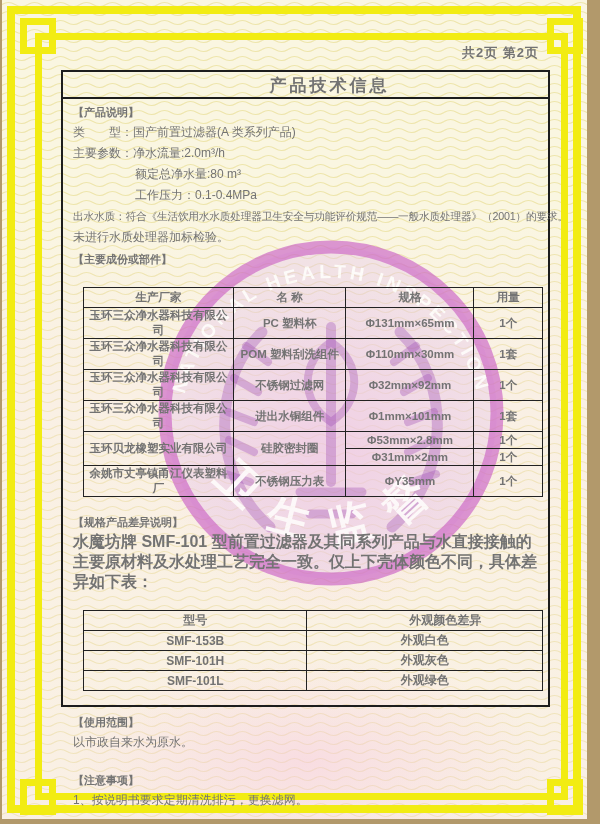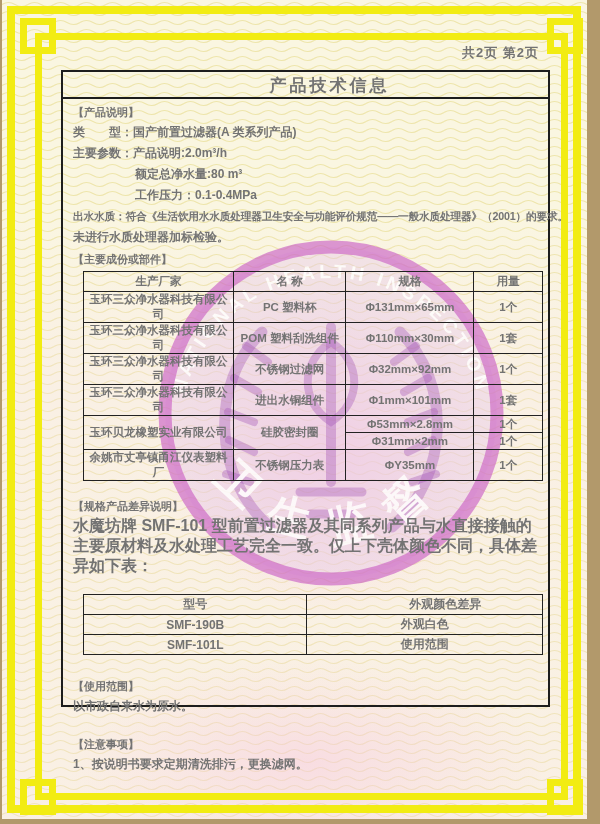--- a/index.html
+++ b/index.html
@@ -42,21 +42,21 @@
     border:2px solid #1d1d1d;box-sizing:border-box;
     display:flex;align-items:flex-end;justify-content:center;padding-left:48px;
   }
   .titlebox span{font-size:17px;font-weight:700;letter-spacing:3px;}
   .mainbox{
     position:absolute;left:55px;top:97px;width:489px;height:610px;
     border:2px solid #1d1d1d;box-sizing:border-box;
     padding:4px 10px 0 10px;
   }
   .h{font-size:11px;font-weight:700;line-height:19px;}
-  .ln{font-size:12px;font-weight:700;line-height:21px;white-space:nowrap;}
+  .ln{font-size:12px;font-weight:400;line-height:21px;white-space:nowrap;}
   .ind{margin-left:62px;}
   .fit{font-size:10.7px;letter-spacing:-0.2px;}
   .para{font-size:16px;font-weight:700;line-height:20px;}
   table{border-collapse:collapse;table-layout:fixed;width:460px;margin-left:10px;}
   td,th{
     border:1.4px solid #222;text-align:center;vertical-align:middle;
     font-size:11.5px;font-weight:700;padding:0 2px;height:16px;overflow:hidden;
   }
   .t1 .c1{width:33%;} .t1 .c2{width:24.5%;} .t1 .c3{width:28%;} .t1 .c4{width:14.5%;}
   .t1 th{height:19px;}
@@ -115,28 +115,28 @@
     <div class="pageinfo">共2页  第2页</div>
 
     <div class="titlebox">
       <span>产品技术信息</span>
     </div>
 
     <div class="mainbox">
 
       <div class="h">【产品说明】</div>
       <div class="ln">类　　型：国产前置过滤器(A 类系列产品)</div>
-      <div class="ln">主要参数：产品说明:2.0m³/h</div>
+      <div class="ln">主要参数：净水流量:2.0m³/h</div>
       <div class="ln ind">额定总净水量:80 m³</div>
       <div class="ln ind">工作压力：0.1-0.4MPa</div>
       <div class="ln fit">出水水质：符合《生活饮用水水质处理器卫生安全与功能评价规范——一般水质处理器》（2001）的要求。</div>
       <div class="ln">未进行水质处理器加标检验。</div>
 
       <div class="h" style="margin-top:2px">【主要成份或部件】</div>
-      <table class="t1" style="margin-top:2px">
+      <table class="t1" style="margin-top:18px">
         <tbody>
             <tr>
           <th class="c1">生产厂家</th>
           <th class="c2">名  称</th>
           <th class="c3">规格</th>
           <th class="c4">用量</th>
         </tr>
         <tr>
           <td>玉环三众净水器科技有限公司</td>
           <td>PC 塑料杯</td>
@@ -182,26 +182,30 @@
 
       <div class="h" style="margin-top:16px">【规格产品差异说明】</div>
       <div class="para">水魔坊牌 SMF-101 型前置过滤器及其同系列产品与水直接接触的主要原材料及水处理工艺完全一致。仅上下壳体颜色不同，具体差异如下表：</div>
       <table class="t2" style="margin-top:18px">
         <tbody>
             <tr>
           <td class="c1">型号</td>
           <td class="c2">外观颜色差异</td>
         </tr>
         <tr>
-          <td>SMF-190B</td>
+          <td>SMF-153B</td>
           <td>外观白色</td>
         </tr>
         <tr>
+          <td>SMF-101H</td>
+          <td>外观灰色</td>
+        </tr>
+        <tr>
           <td>SMF-101L</td>
-          <td>使用范围</td>
+          <td>外观绿色</td>
         </tr>
       </tbody>
         </table>
 
       <div class="h" style="margin-top:22px">【使用范围】</div>
       <div class="ln">以市政自来水为原水。</div>
 
       <div class="h" style="margin-top:18px">【注意事项】</div>
       <div class="ln">1、按说明书要求定期清洗排污，更换滤网。</div>
 

